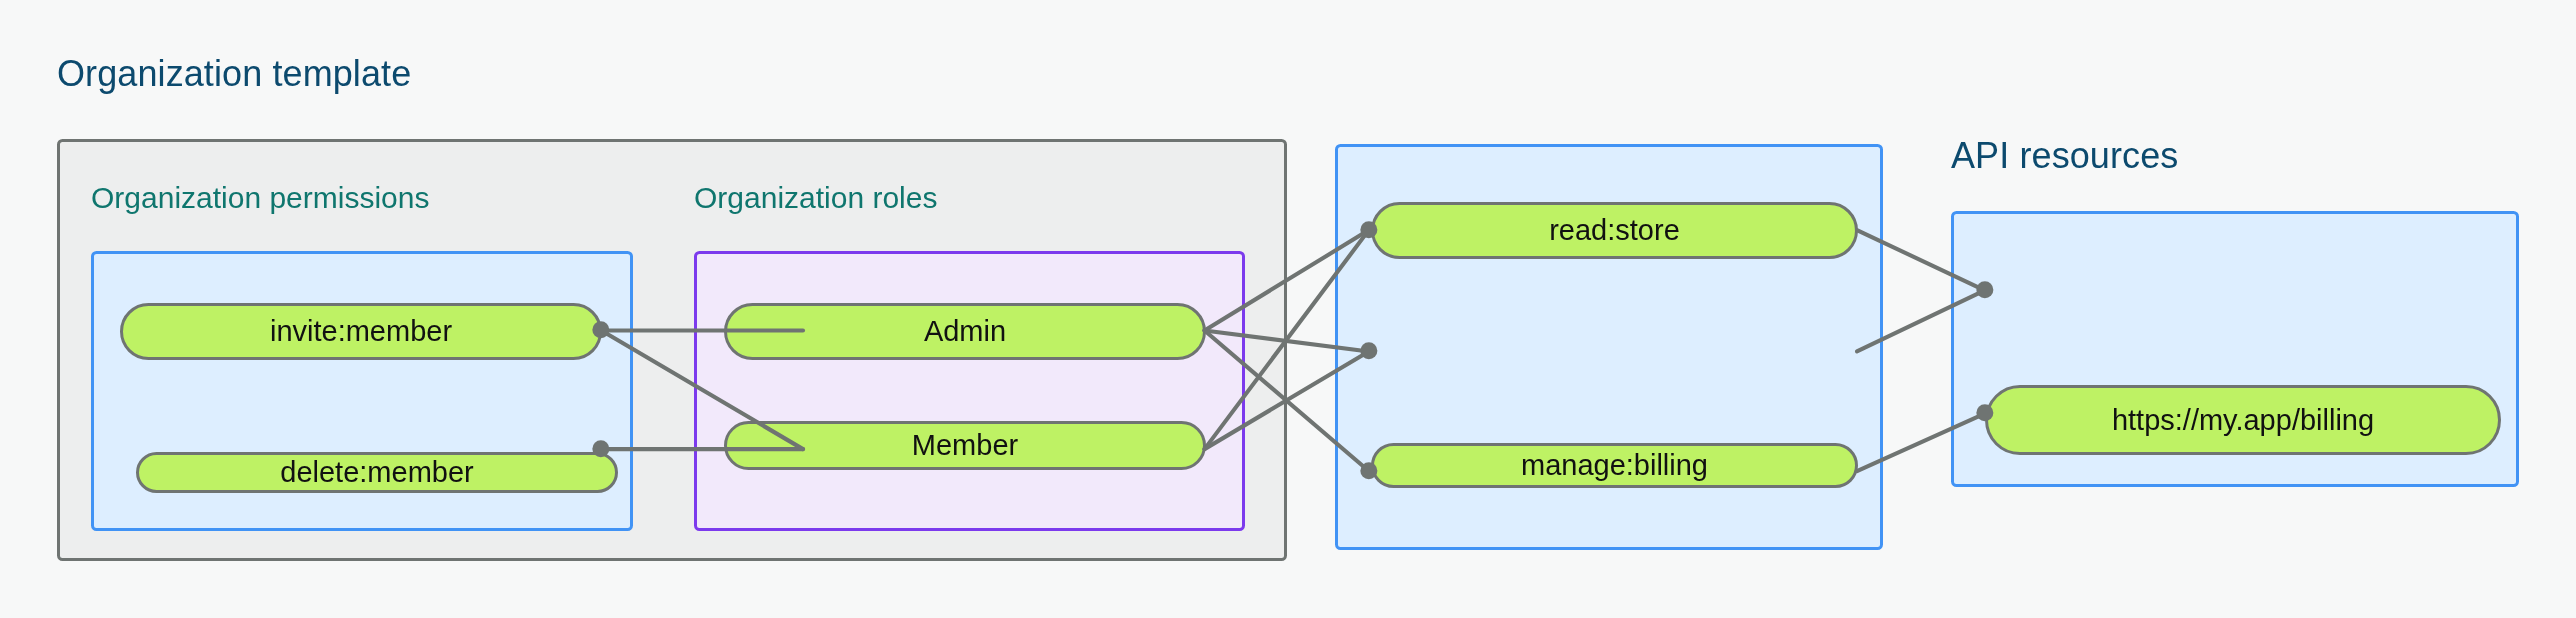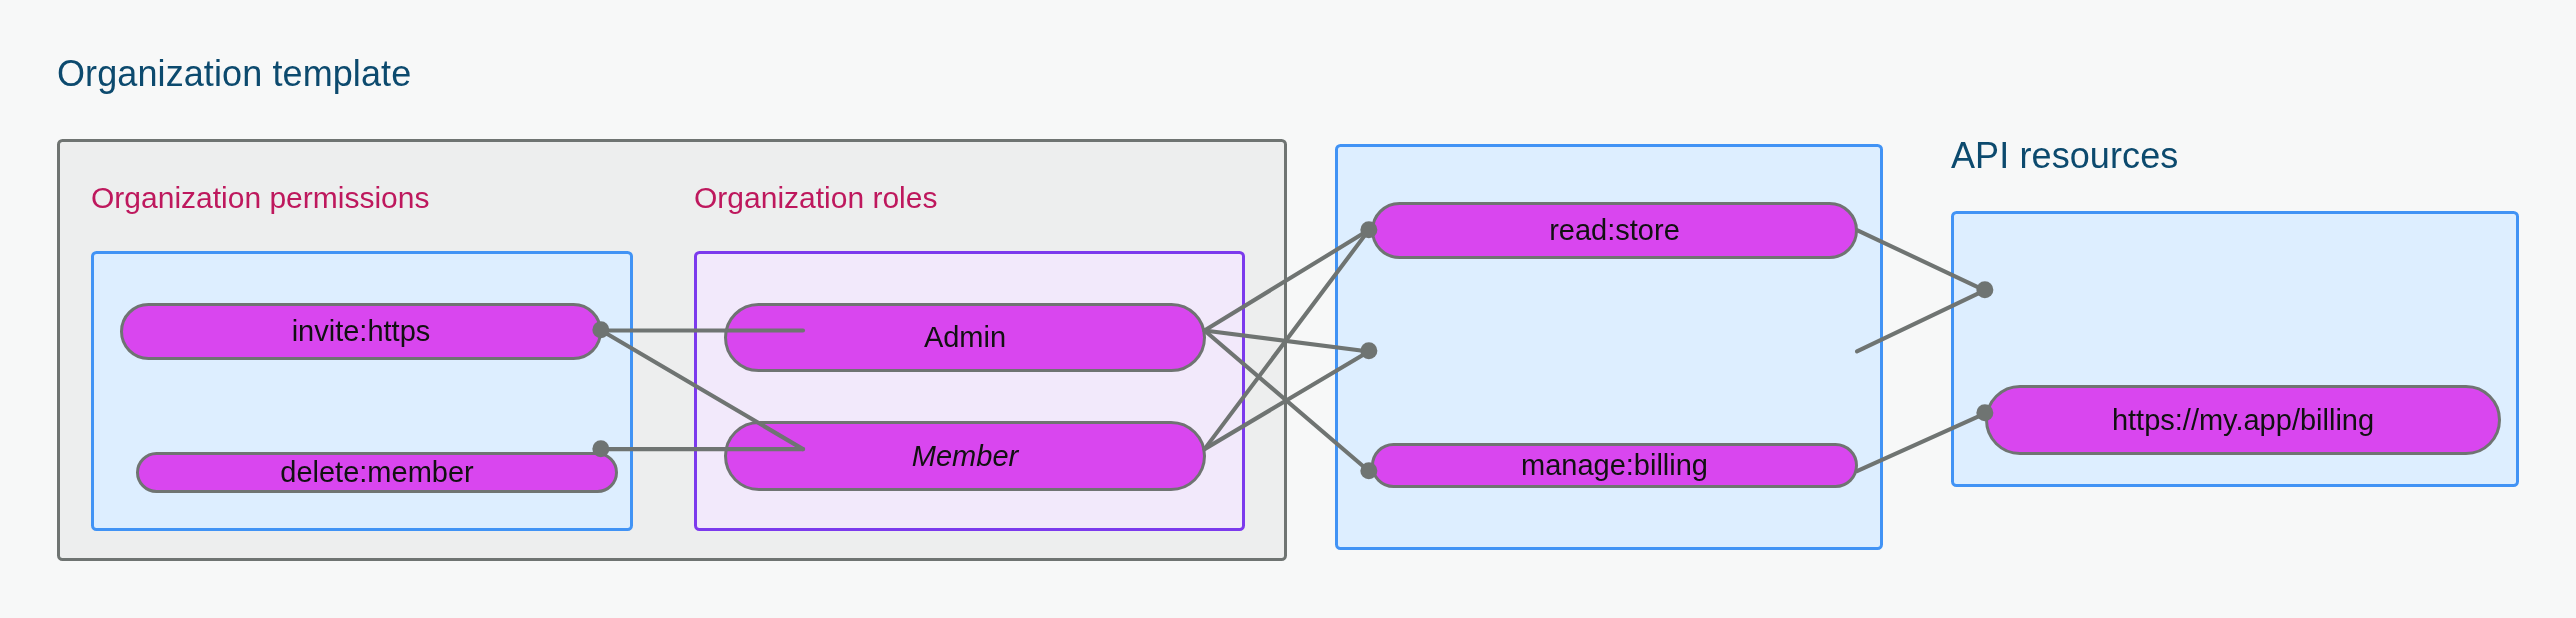--- a/index.html
+++ b/index.html
@@ -50,28 +50,28 @@
     border-radius: 5.5px;
   }
   .box-purple {
     background: #f2e9fb;
     border: 3.7px solid #7c3aed;
     border-radius: 5.5px;
   }
   .sub-label {
     position: absolute;
     font-size: 30px;
-    color: #be185d;
+    color: #0f766e;
     white-space: nowrap;
     z-index: 3;
   }
   .pill {
     position: absolute;
     box-sizing: border-box;
-    background: #d946ef;
+    background: #bef264;
     border: 3.2px solid #6f7472;
     border-radius: 912px;
     display: flex;
     align-items: center;
     justify-content: center;
     font-size: 29px;
     color: #111111;
     z-index: 4;
     white-space: nowrap;
   }
@@ -123,30 +123,30 @@
 
   <div class="sub-label" style="left:91px; top:181px;">Organization permissions</div>
 
   <div class="container-box box-blue" style="left:91px; top:251px; width:542px; height:280px;"></div>
 
   <div class="sub-label" style="left:694px; top:181px;">Organization roles</div>
 
   <div class="container-box box-purple" style="left:694px; top:251px; width:551px; height:280px;"></div>
 
   <div class="pill" style="left:120px; top:303px; width:482px; height:57px;">
-    <span>invite:https</span>
+    <span>invite:member</span>
   </div>
   <div class="pill" style="left:136px; top:421px; width:482px; height:41px;margin-top:31px;">
     <span>delete:member</span>
   </div>
 
-  <div class="pill" style="left:724px; top:303px; width:482px; height:69px;">
+  <div class="pill" style="left:724px; top:303px; width:482px; height:57px;">
     <span>Admin</span>
   </div>
-  <div class="pill" style="left:724px; top:421px; width:482px; height:70px;font-style:italic;">
+  <div class="pill" style="left:724px; top:421px; width:482px; height:49px;">
     <span>Member</span>
   </div>
 
 
   <div class="container-box box-blue" style="left:1335px; top:144px; width:548px; height:406px;"></div>
 
   <div class="pill" style="left:1371px; top:202px; width:487px; height:57px;">
     <span>read:store</span>
   </div>
   <div class="pill" style="left:1371px; top:443px; width:487px; height:45px;">

